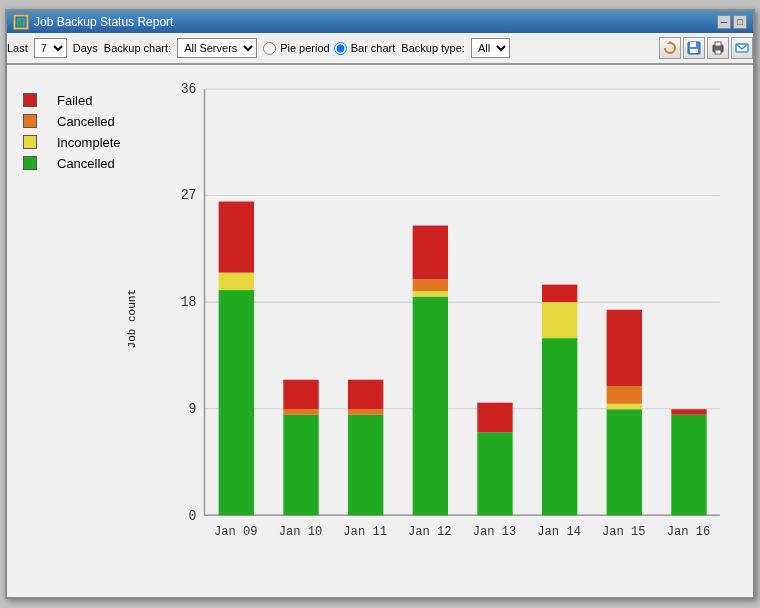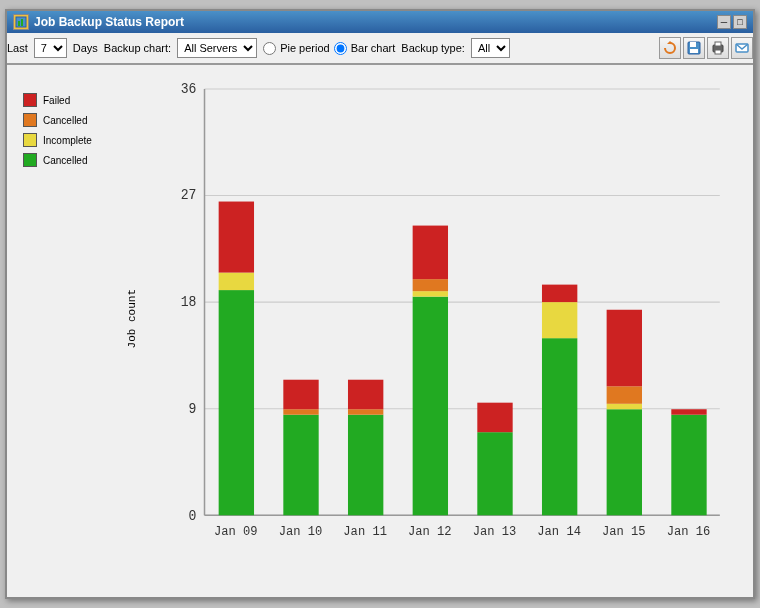--- a/index.html
+++ b/index.html
@@ -24,21 +24,21 @@
       box-shadow: 2px 2px 6px rgba(0,0,0,0.4);
     }
     .title-bar {
       background: linear-gradient(to bottom, #4a90c8, #2a5fa0);
       color: white;
       padding: 3px 6px;
       display: flex;
       align-items: center;
       justify-content: space-between;
       font-size: 12px;
-      font-weight: bold;
+      font-weight: normal;
       height: 22px;
     }
     .title-bar-left {
       display: flex;
       align-items: center;
       gap: 5px;
     }
     .title-icon {
       width: 16px;
       height: 16px;
@@ -126,23 +126,22 @@
       padding: 8px;
       display: flex;
       flex-direction: column;
       gap: 6px;
       align-items: flex-start;
       justify-content: flex-start;
       padding-top: 20px;
     }
     .legend-item {
       display: flex;
-      align-items: center;
-      gap: 6px;
-      font-size: 10px;
+      gap: 20px;
+      font-size: 13px;
     }
     .legend-color {
       width: 14px;
       height: 14px;
       border: 1px solid #555;
     }
     .chart-container {
       flex: 1;
       position: relative;
       display: flex;

